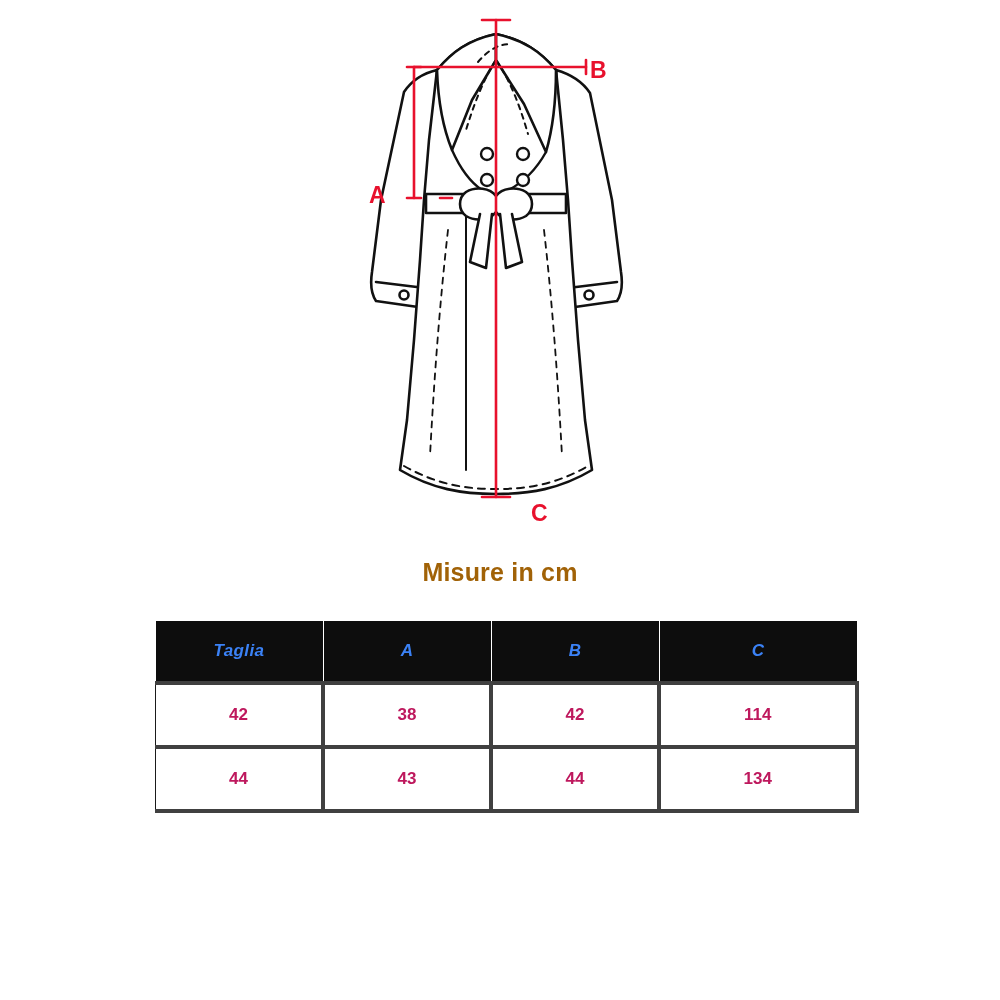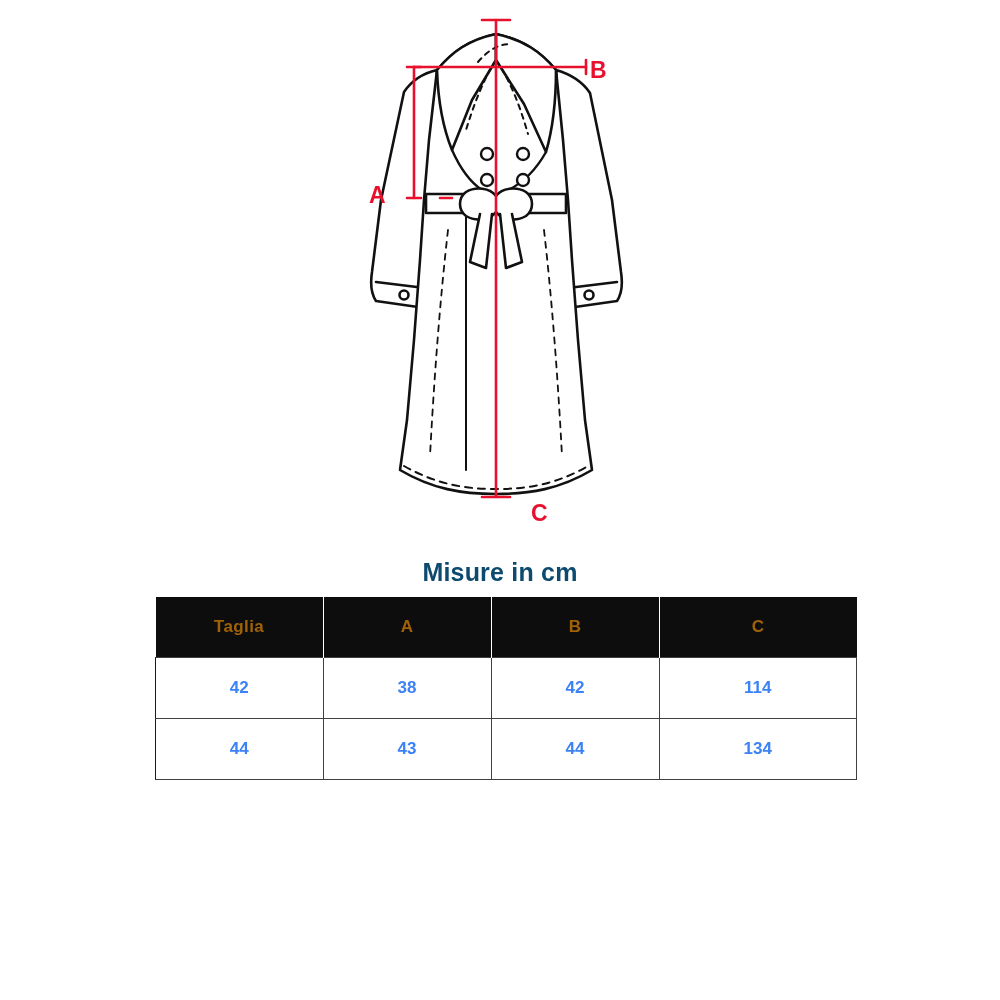--- a/index.html
+++ b/index.html
@@ -48,50 +48,51 @@
     position: absolute;
     left: 155px;
     top: 558px;
     width: 690px;
   }
   .table-title {
     text-align: center;
     font-family: "Liberation Sans", sans-serif;
     font-weight: bold;
     font-size: 25px;
-    color: #0c4a6e;
+    color: #a16207;
     letter-spacing: 0.2px;
-    margin: 0 0 10px 0;
+    margin: 0 0 34px 0;
   }
   table.size-table {
     border-collapse: collapse;
     width: 690px;
     table-layout: fixed;
   }
   table.size-table th,
   table.size-table td {
     text-align: center;
     font-family: "Liberation Sans", sans-serif;
     font-size: 17px;
     font-weight: bold;
   }
   table.size-table thead th {
     background: #0d0d0d;
-    color: #a16207;
+    color: #3b82f6;
     height: 58px;
     border-right: 1px solid #ffffff;
     letter-spacing: 0.4px;
+    font-style: italic;
   }
   table.size-table thead th:last-child {
     border-right: none;
   }
   table.size-table tbody td {
     height: 58px;
-    color: #3b82f6;
-    border: 1px solid #404040;
+    color: #be185d;
+    border: 4px solid #404040;
   }
   table.size-table tbody tr td:first-child {
     border-left: 1px solid #1a1a1a;
   }
 </style>
 </head>
 <body>
 
 <div class="page">
 

